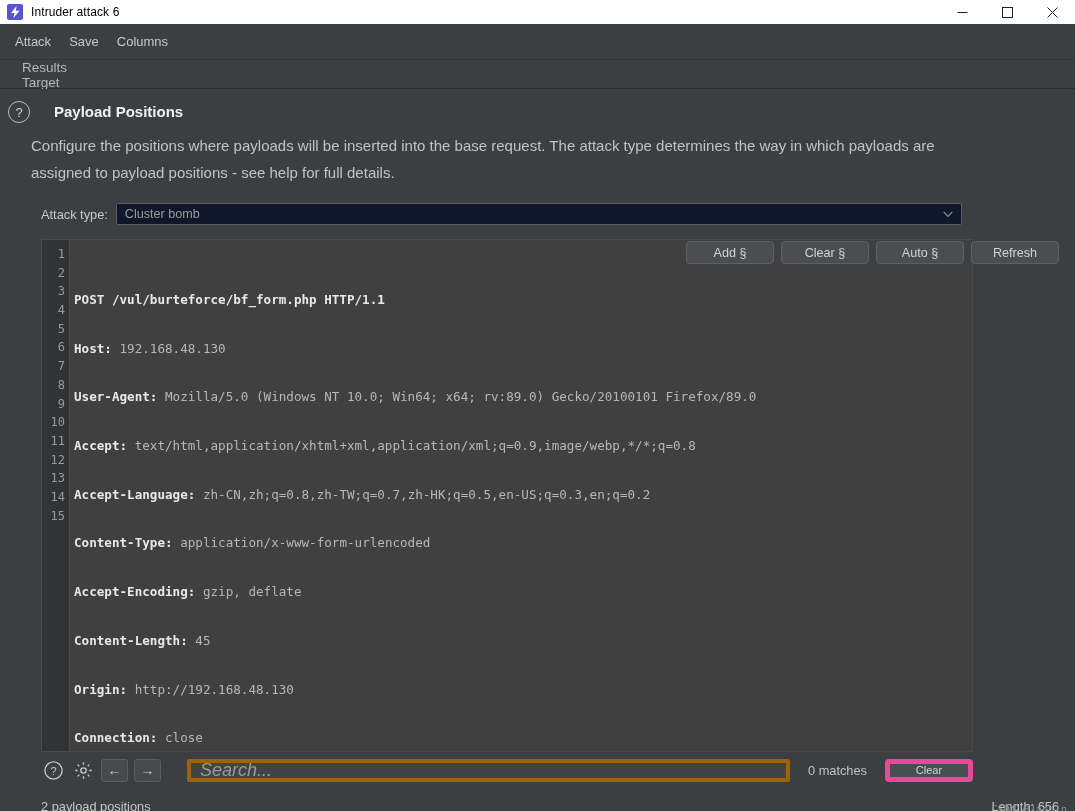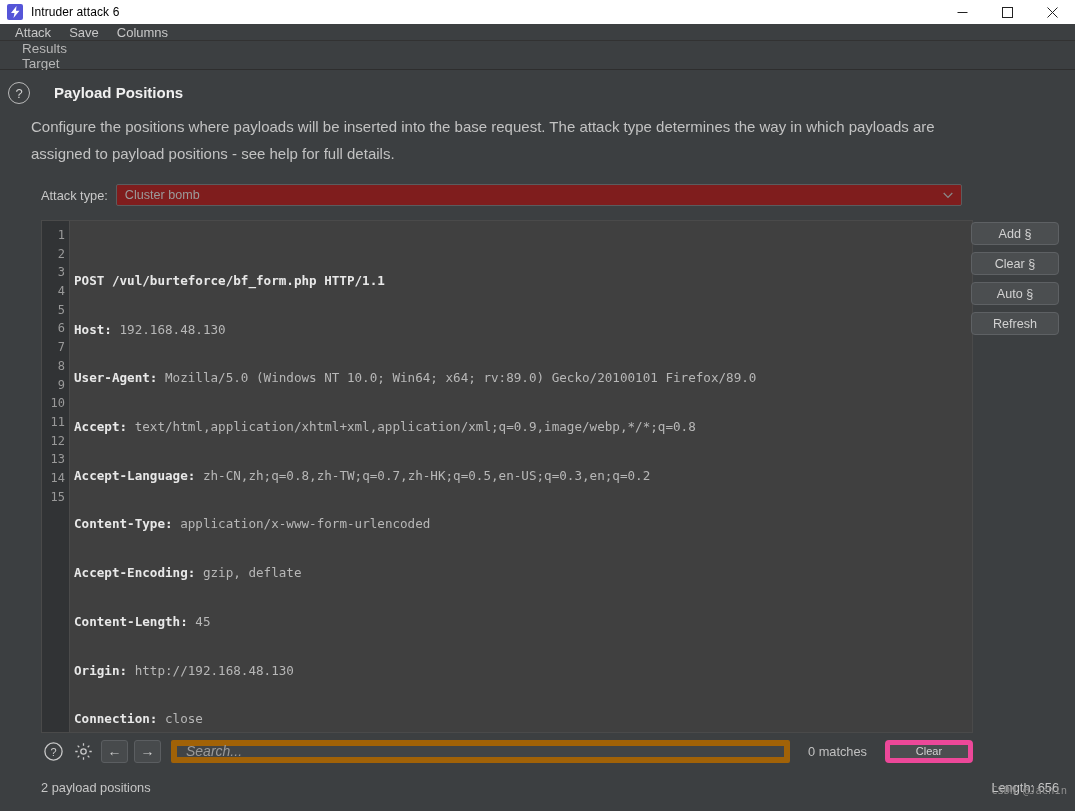--- a/index.html
+++ b/index.html
@@ -41,21 +41,21 @@
   }
   .win-btn {
     width: 45px; height: 24px;
     display: flex; align-items: center; justify-content: center;
     color: #222;
   }
   .win-btn svg { display: block; }
 
   
   .menubar {
-    height: 17px;
+    height: 36px;
     background: #3c3f41;
     display: flex;
     align-items: center;
     padding-left: 6px;
     border-bottom: 1px solid #323232;
   }
   .menu-item {
     font-size: 13px;
     color: #c8c8c8;
     padding: 3px 9px;
@@ -131,21 +131,21 @@
     margin: 17px 0 0 41px;
   }
   .attack-label {
     font-size: 12.8px;
     color: #c8c8c8;
     margin-right: 8px;
   }
   .attack-select {
     width: 846px;
     height: 22px;
-    background: #7f1d1d;
+    background: #0f172a;
     border: 1px solid #5a5c5e;
     border-radius: 2px;
     display: flex;
     align-items: center;
     padding: 0 8px;
     color: #9b9b9b;
     font-size: 12.6px;
     position: relative;
   }
   .attack-select .chev {
@@ -188,21 +188,21 @@
   }
   .code .ln { height: 18.7px; line-height: 18.7px; }
   .code .hdr { color: #e8e8e8; font-weight: bold; }
   .code .val { color: #b7b7b7; }
 
   
   .side-buttons {
     position: absolute;
     right: 16px; top: 152px;
     display: flex;
-    flex-direction: column;
+    flex-direction: row;
     gap: 7px;
   }
   .btn {
     width: 88px; height: 23px;
     background: #4b4e50;
     border: 1px solid #5e6164;
     border-radius: 4px;
     color: #d2d2d2;
     font-size: 12.6px;
     display: flex; align-items: center; justify-content: center;
@@ -231,29 +231,29 @@
     border-radius: 3px;
     display: flex; align-items: center; justify-content: center;
     color: #cfcfcf;
     font-size: 14px;
     flex: none;
   }
   .search-input {
     flex: 1;
     height: 23px;
     background: #414446;
-    border: 6px solid #a16207;
+    border: 4px solid #a16207;
     border-radius: 2px;
     display: flex;
     align-items: center;
     padding: 0 9px;
     color: #9a9a9a;
-    font-size: 14px;
+    font-size: 18px;
     font-style: italic;
-    margin-left: 4px;
+    margin-left: 20px;
   }
   .matches {
     font-size: 12.8px;
     color: #c0c0c0;
     padding: 0 8px 0 12px;
     white-space: nowrap;
   }
   .clear-btn {
     width: 88px; height: 23px;
     background: #4b4e50;

